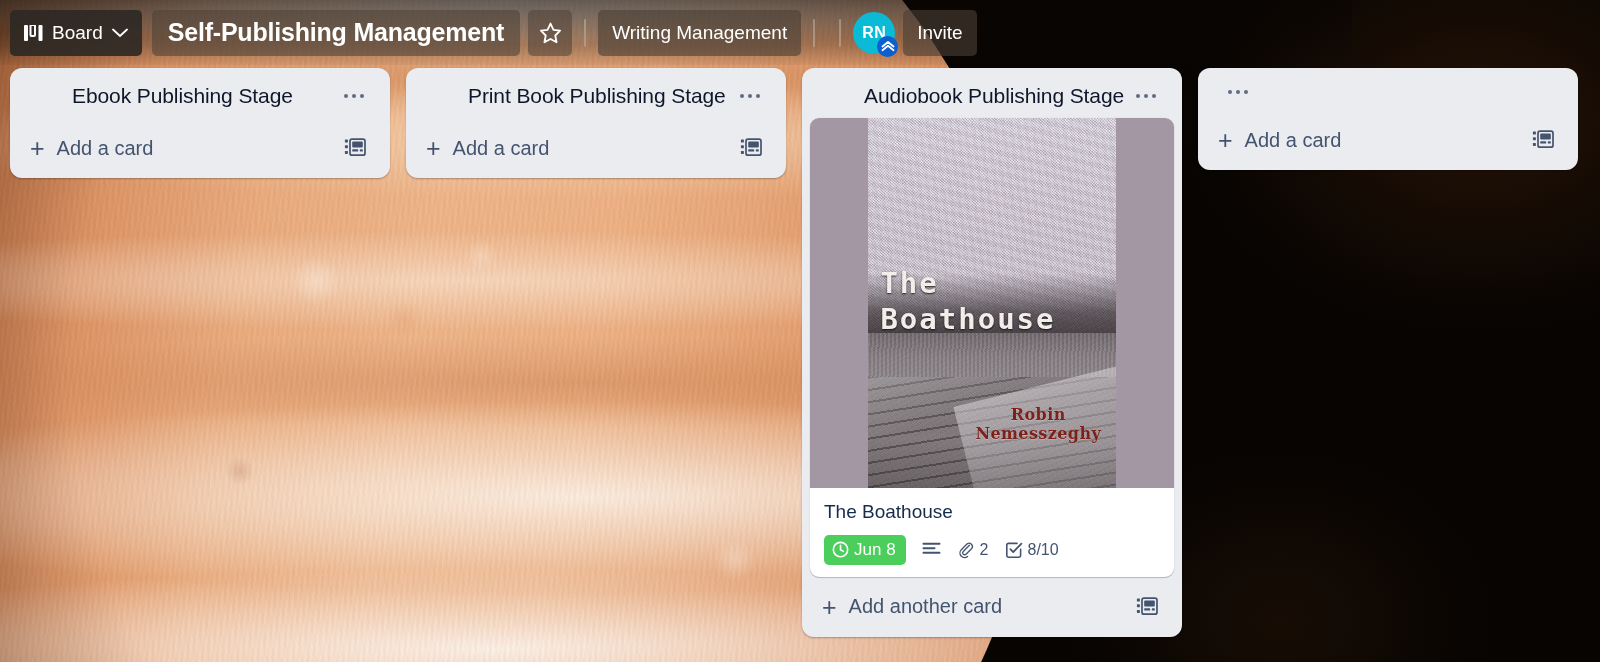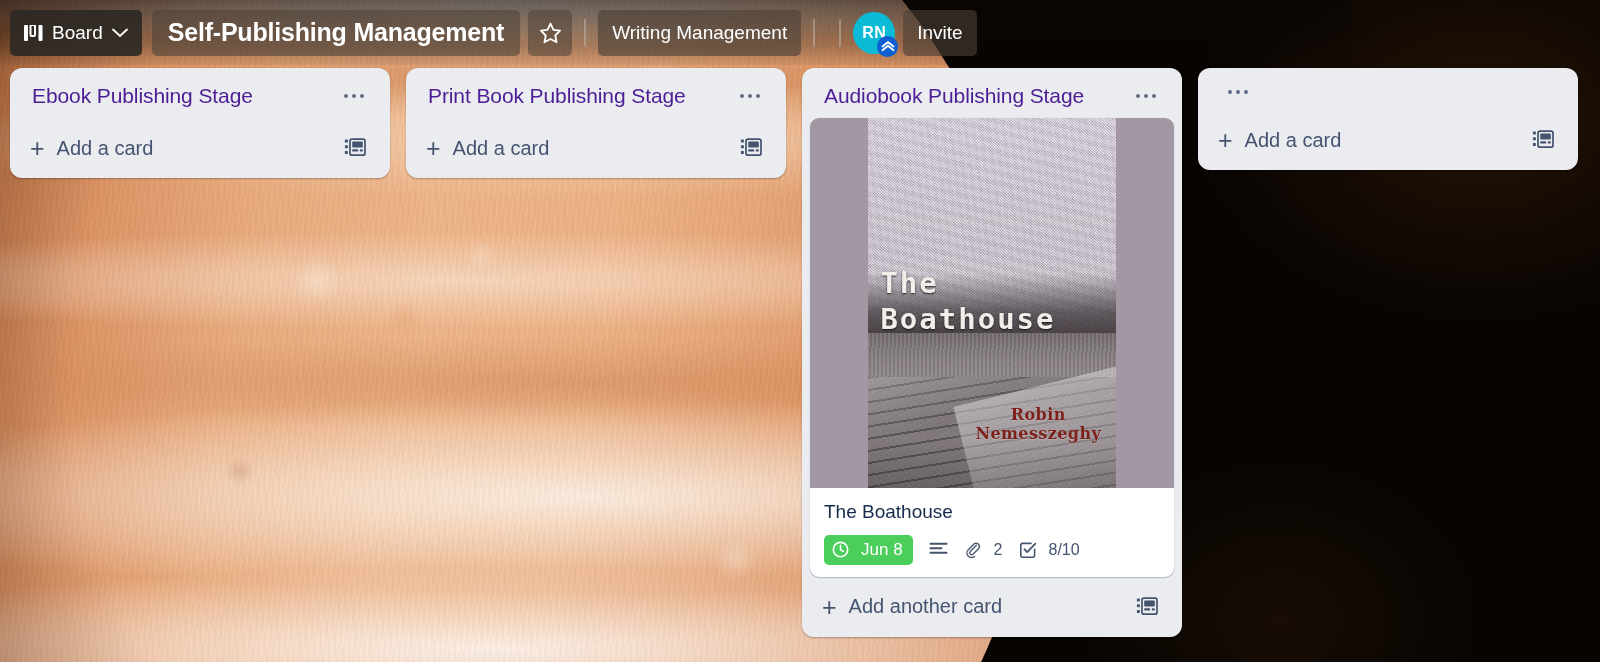--- a/index.html
+++ b/index.html
@@ -226,28 +226,29 @@
     flex-direction: column;
     box-shadow: 0 1px 2px rgba(0,0,0,0.28);
   }
   .list-header {
     display: flex;
     align-items: center;
     justify-content: space-between;
     padding: 8px 10px 10px 14px;
   }
   .list-title {
-    color: #4c1d95;
+    color: #0f172a;
     font-size: 21px;
     font-weight: 500;
     letter-spacing: -0.1px;
     white-space: nowrap;
     overflow: hidden;
     text-overflow: ellipsis;
     cursor: pointer;
+    margin-left: 40px;
   }
   .dots {
     display: flex;
     align-items: center;
     gap: 4px;
     padding: 6px 8px;
     border-radius: 5px;
     cursor: pointer;
     flex: none;
   }
@@ -385,21 +386,21 @@
   }
   .badges {
     display: flex;
     align-items: center;
     gap: 16px;
     flex-wrap: wrap;
   }
   .badge {
     display: flex;
     align-items: center;
-    gap: 12px;
+    gap: 5px;
     color: #44546f;
     font-size: 16px;
   }
   .badge.due {
     background: #4bce5c;
     color: #ffffff;
     padding: 5px 10px 5px 8px;
     border-radius: 5px;
     font-weight: 500;
     font-size: 17px;

